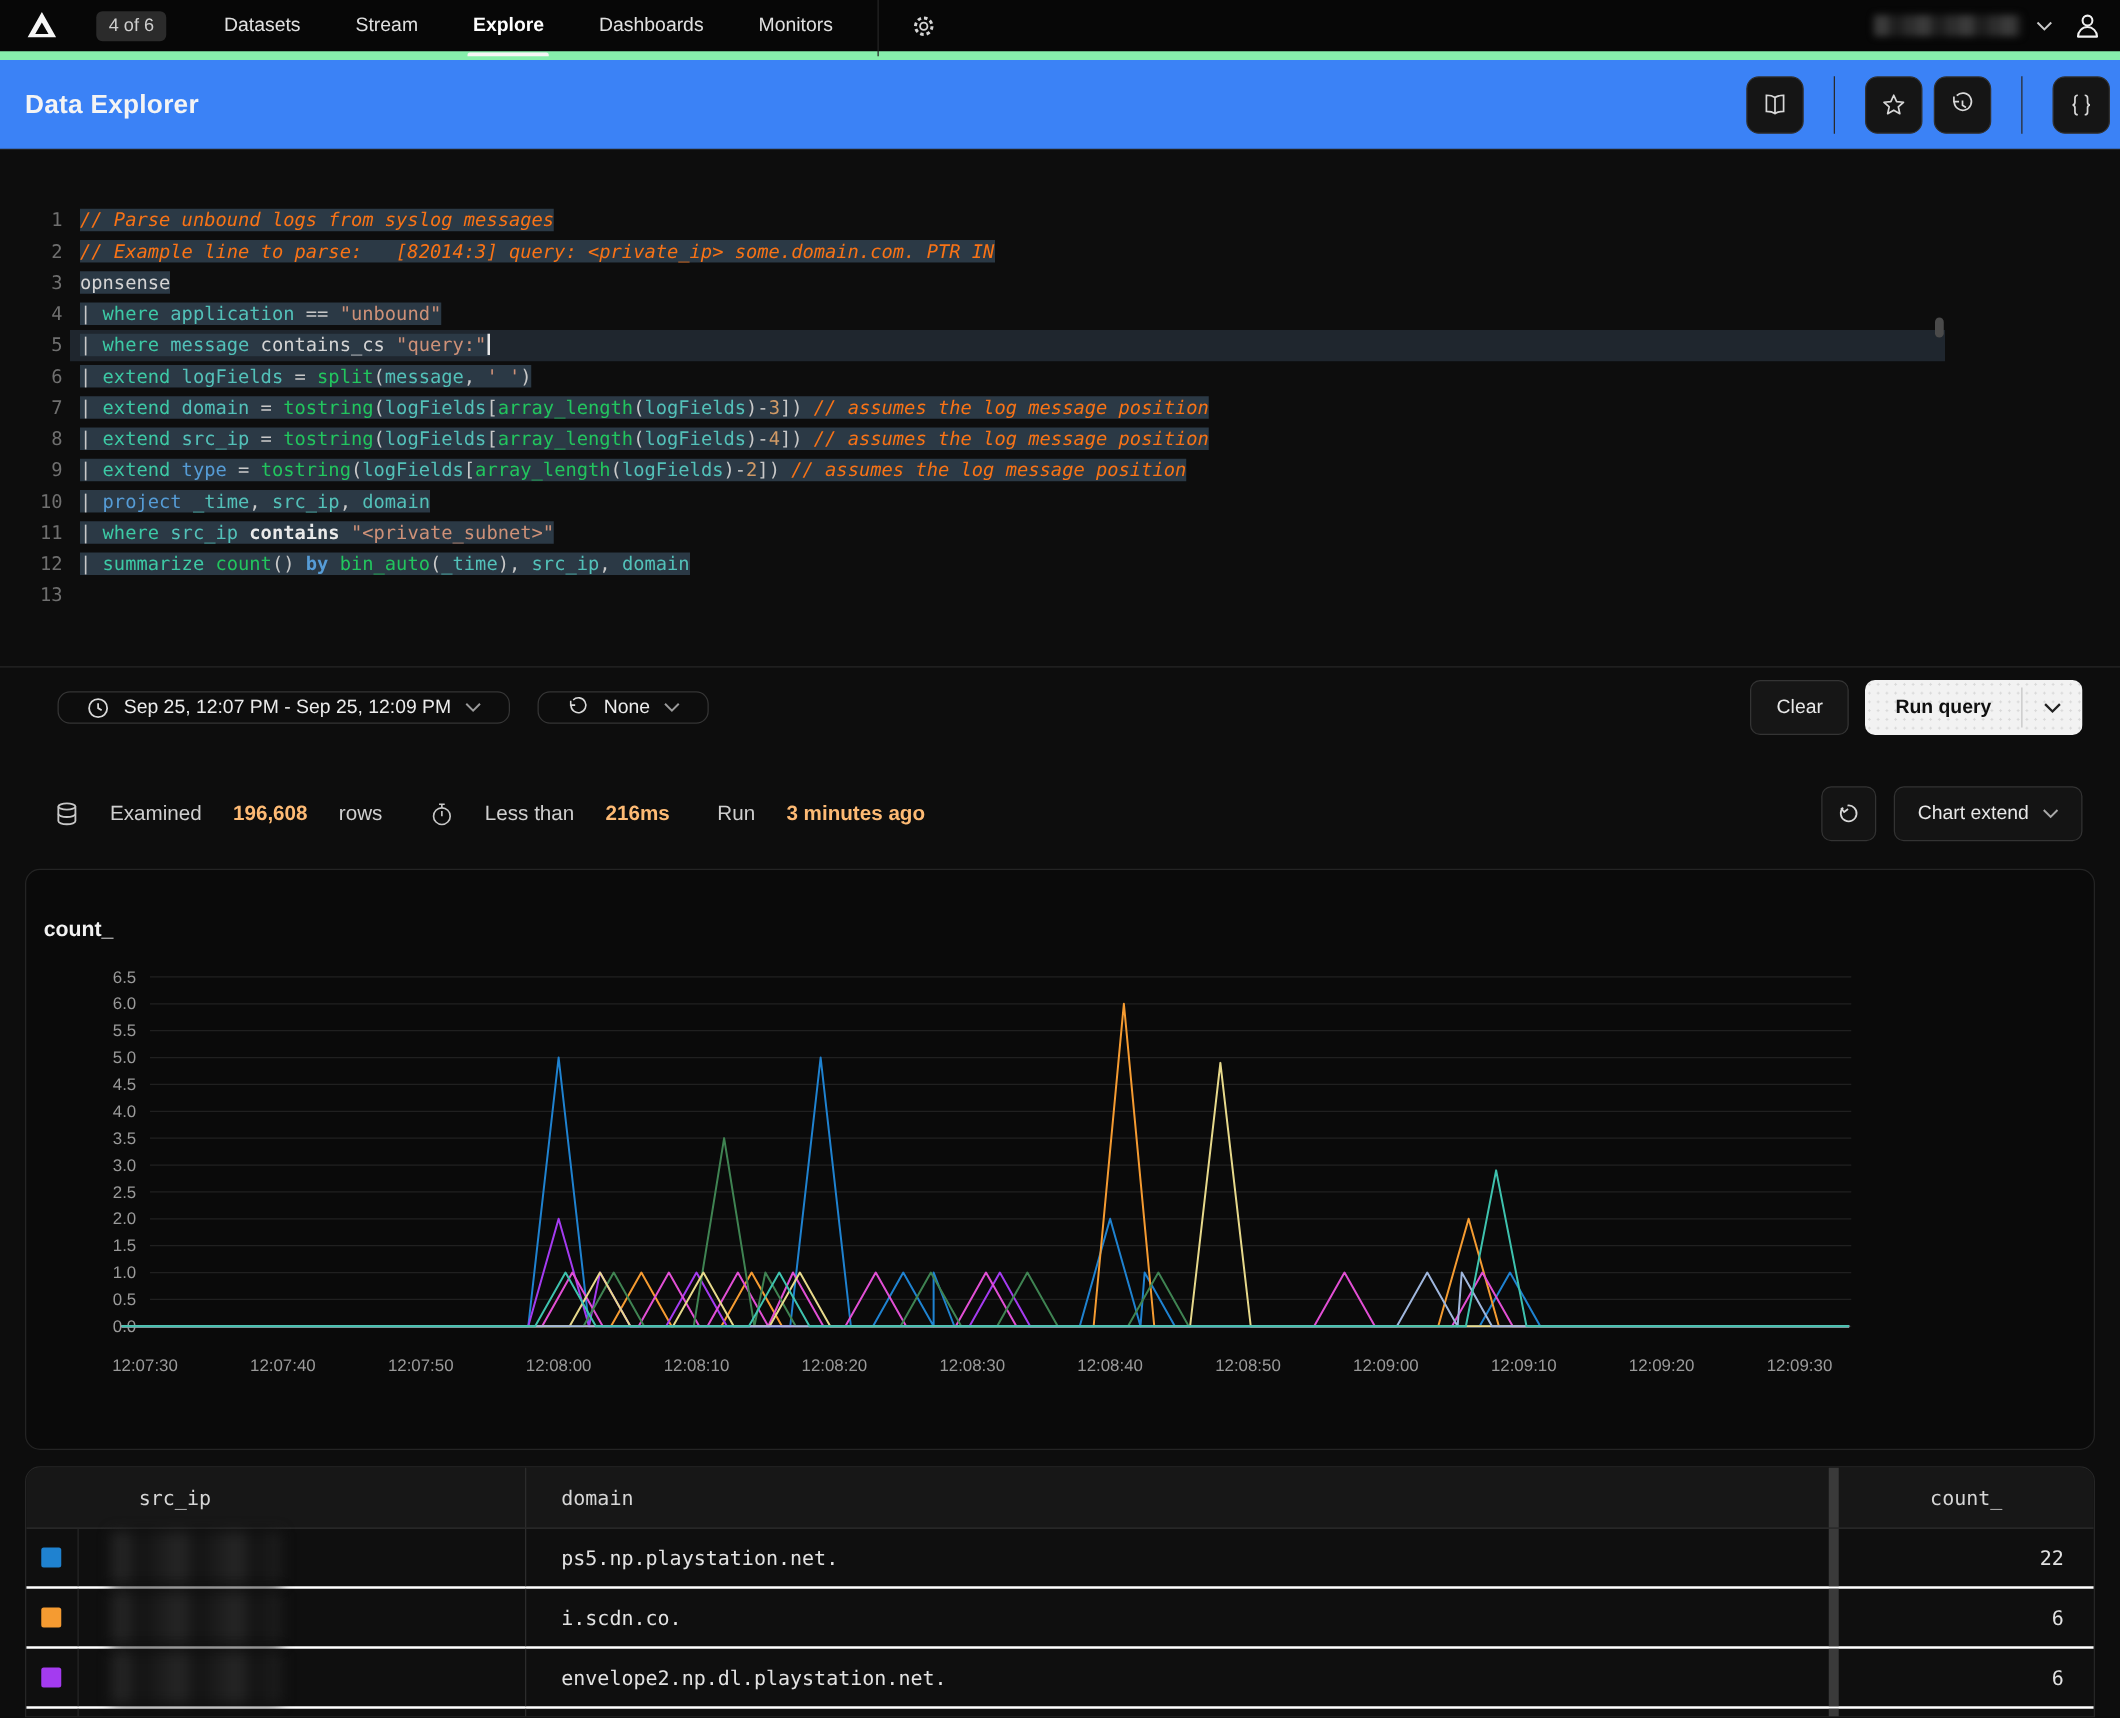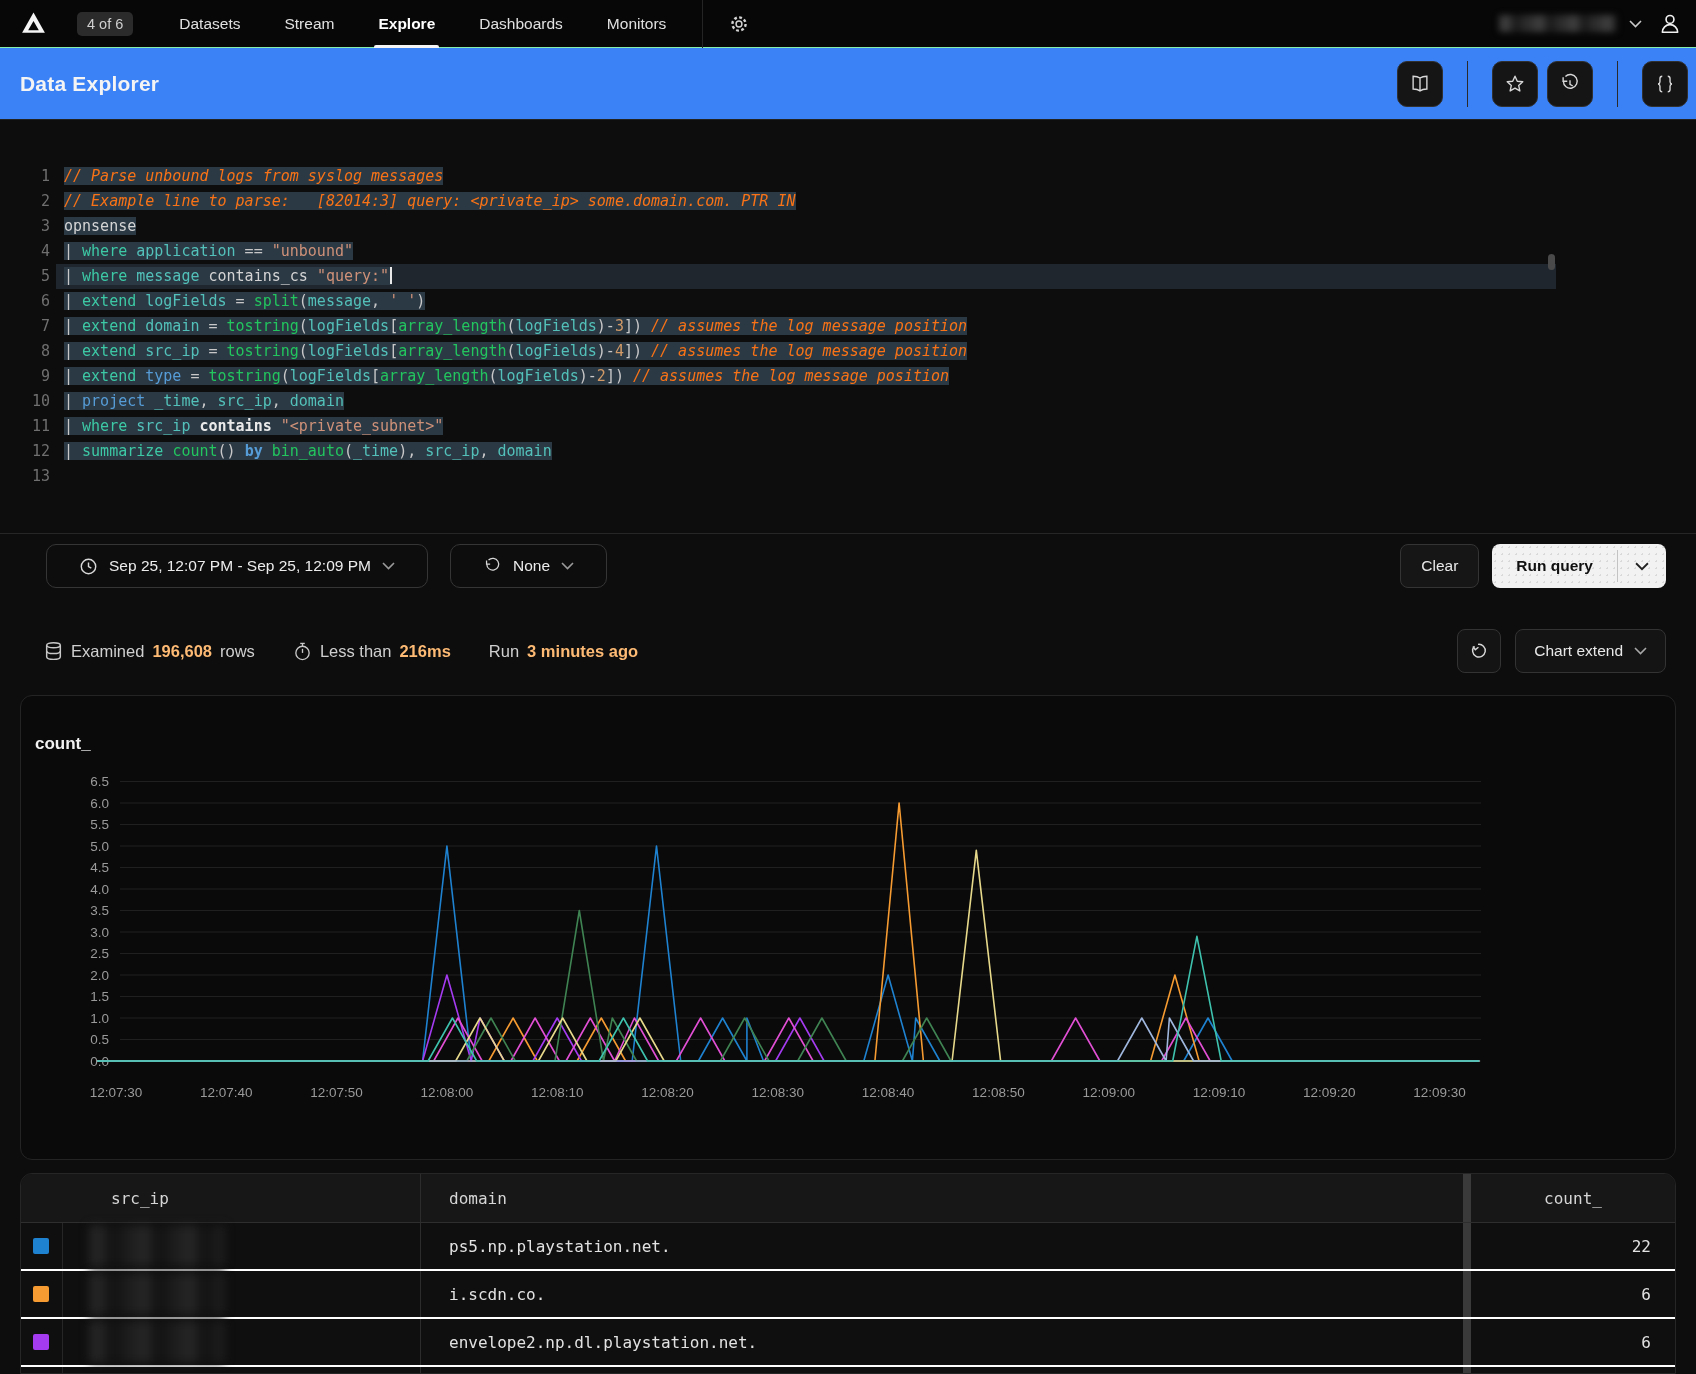--- a/index.html
+++ b/index.html
@@ -1,21 +1,21 @@
 <!DOCTYPE html>
 <html><head>
 <meta charset="utf-8">
 <style>
   * { margin:0; padding:0; box-sizing:border-box; }
   html,body { width:1696px; height:1374px; overflow:hidden; }
   body { background:#0d0d0d; font-family:"Liberation Sans", sans-serif; color:#e5e5e5; }
   svg { display:block; }
 
   
-  .topnav { height:48px; background:#070707; display:flex; align-items:stretch; justify-content:space-between; border-bottom:1px solid #86efac; }
+  .topnav { height:48px; background:#070707; display:flex; align-items:stretch; justify-content:space-between; border-bottom:7px solid #86efac; }
   .nav-left { display:flex; align-items:center; padding-left:20px; }
   .logo { width:27px; height:27px; display:flex; align-items:center; }
   .page-badge { margin-left:30px; background:#2b2b2b; color:#cfcfcf; font-size:14.5px; padding:4px 10px; border-radius:5px; }
   .tabs { display:flex; align-items:stretch; height:48px; margin-left:24px; }
   .tab { display:flex; align-items:center; padding:0 22px; font-size:15.5px; color:#e0e0e0; position:relative; cursor:default; }
   .tab.active { color:#ffffff; font-weight:600; }
   .tab.active::after { content:''; position:absolute; left:18px; right:18px; bottom:0; height:3px; background:#f5f5f5; border-radius:2px 2px 0 0; }
   .nav-div { width:1px; background:#242424; height:48px; margin-left:14px; }
   .nav-gear { margin-left:18px; width:36px; height:36px; display:flex; align-items:center; justify-content:center; background:none; border:none; }
   .nav-right { display:flex; align-items:center; gap:16px; padding-right:14px; }
@@ -50,33 +50,33 @@
   .tk-num { color:#d19a66; }
   .tk-op { color:#c8c8c8; }
   .tk-pl { color:#d4d4d4; }
   .tk-b { color:#eaeaea; font-weight:bold; }
   .cursor { display:inline-block; width:2px; height:17px; background:#e8e8e8; vertical-align:-3px; margin-left:1px; }
   .scroll-thumb { position:absolute; left:1548px; top:134px; width:7px; height:16px; background:#4a4a4a; border-radius:4px; }
 
   
   .editor-toolbar { border-top:1px solid #262626; margin-top:44px; padding:10px 30px 0 46px; display:flex; justify-content:space-between; align-items:center; }
   .tb-left { display:flex; gap:22px; }
-  .pill-btn { height:44px; border:1px solid #353535; background:transparent; border-radius:10px; color:#ececec; font-size:15.5px; display:flex; align-items:center; gap:11px; padding:0 32px; font-family:"Liberation Sans",sans-serif; }
+  .pill-btn { height:26px; border:1px solid #353535; background:transparent; border-radius:10px; color:#ececec; font-size:15.5px; display:flex; align-items:center; gap:11px; padding:0 22px; font-family:"Liberation Sans",sans-serif; }
   .tb-right { display:flex; gap:13px; align-items:center; }
   .clear-btn { height:44px; border:1px solid #343434; background:#161616; border-radius:8px; color:#e8e8e8; font-size:15.5px; padding:0 20px; font-family:"Liberation Sans",sans-serif; }
   .run-split { height:44px; border-radius:8px; overflow:hidden; display:flex; background:#f2f2f2;
     background-image:radial-gradient(#d9d9d9 1px, transparent 1px); background-size:7px 7px; }
   .run-btn { border:none; background:transparent; color:#101010; font-size:15.5px; font-weight:600; padding:0 24px; font-family:"Liberation Sans",sans-serif; }
   .run-sep { width:1px; background:#c3c3c3; margin:6px 0; }
   .run-caret { border:none; background:transparent; width:48px; display:flex; align-items:center; justify-content:center; }
 
   
   .stats-row { margin:41px 30px 0 44px; display:flex; justify-content:space-between; align-items:center; }
   .stats-left { display:flex; align-items:center; gap:38px; font-size:16.5px; color:#cfcfcf; }
-  .stat { display:flex; align-items:center; gap:8px; }
+  .stat { display:flex; align-items:center; gap:25px; }
   .stat .val { color:#fdba74; font-weight:700; }
   .stats-right { display:flex; align-items:center; gap:14px; }
   .chart-opts { height:44px; border:1px solid #333; background:#141414; border-radius:8px; color:#e8e8e8; font-size:15.5px; display:flex; align-items:center; gap:11px; padding:0 18px; font-family:"Liberation Sans",sans-serif; }
   .sq-btn { width:44px; height:44px; border:1px solid #333; background:#141414; border-radius:8px; display:flex; align-items:center; justify-content:center; }
 
   
   .chart-panel { margin:22px 20px 0 20px; height:465px; background:#0a0a0a; border:1px solid #242424; border-radius:12px; position:relative; }
   .chart-title { position:absolute; top:38px; left:14px; font-size:17px; font-weight:700; color:#f2f2f2; }
 
   

